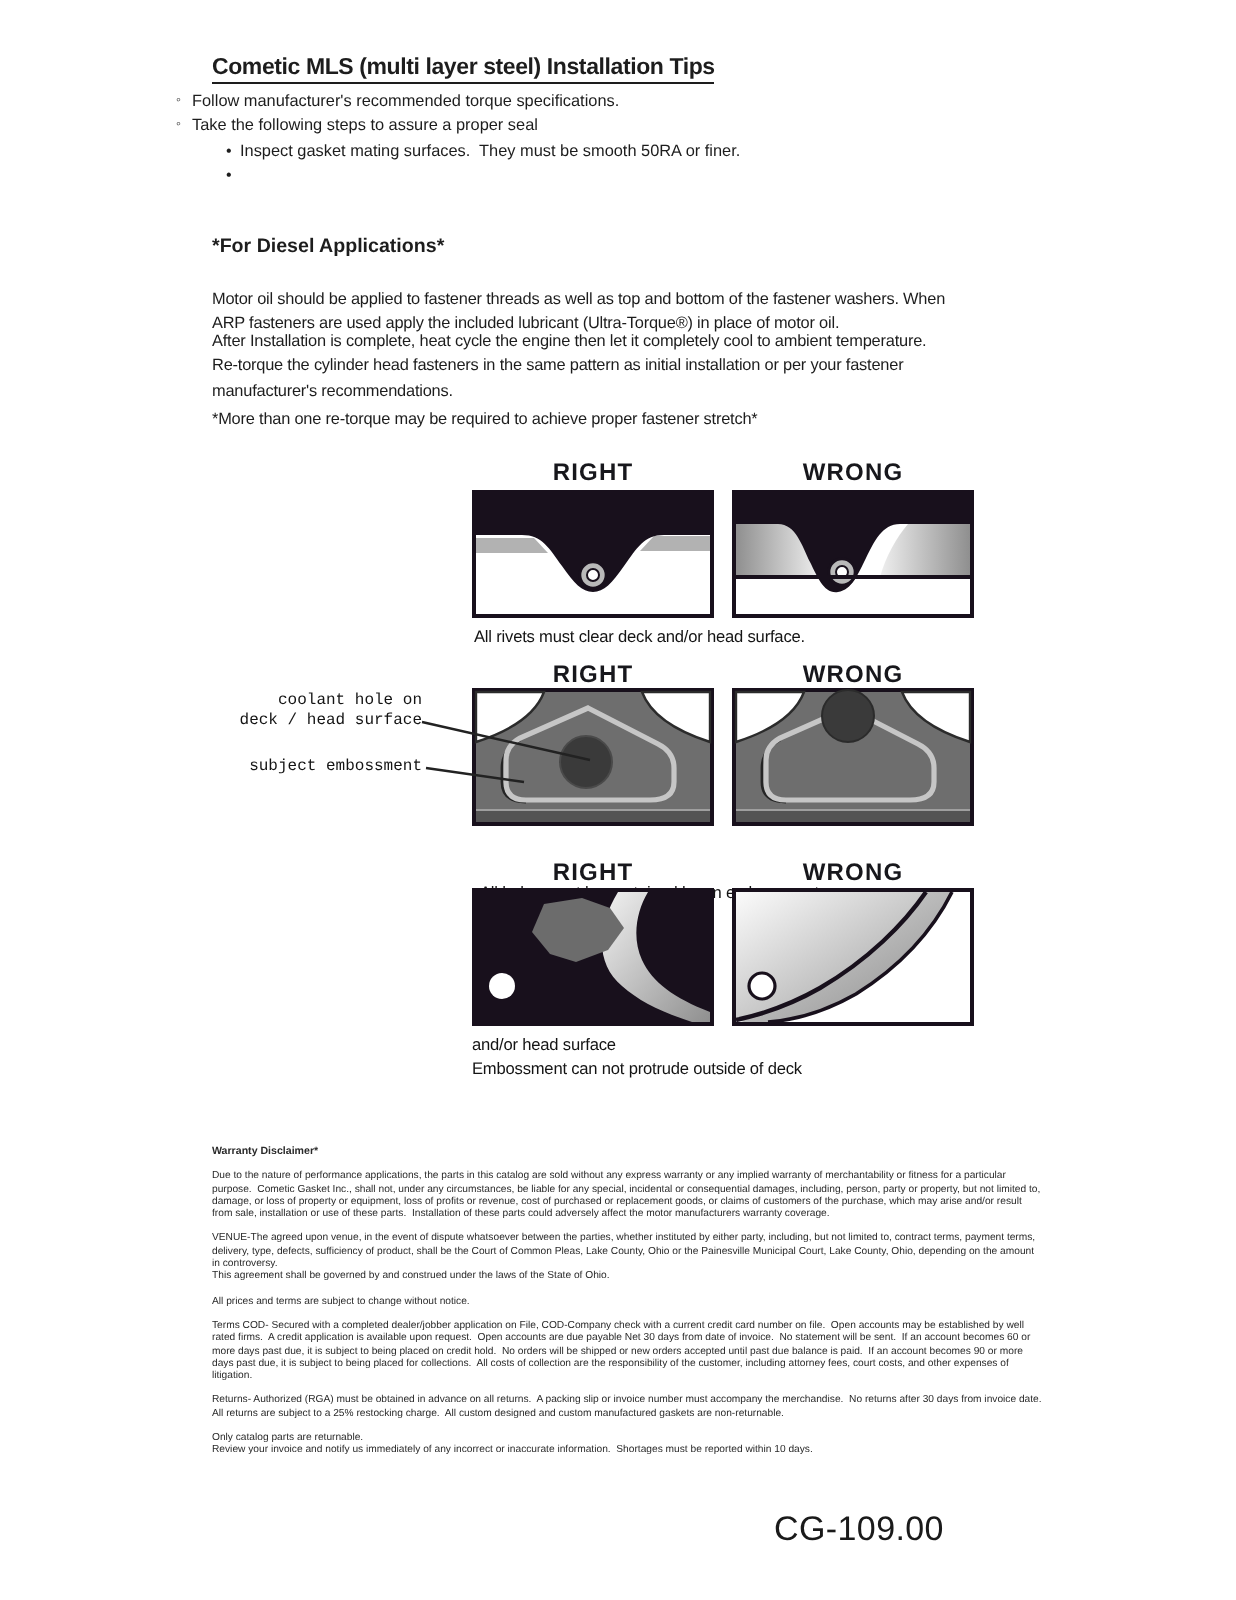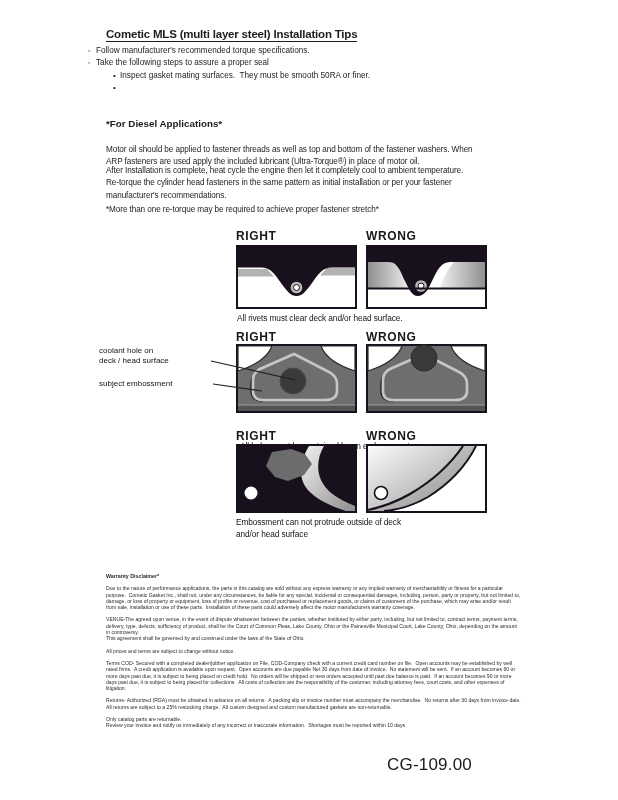--- a/index.html
+++ b/index.html
@@ -15,24 +15,24 @@
   .b-glyph{width:8px;font-size:7px;line-height:12.3px;text-align:left;}
   .sb-row{display:flex;margin-left:25px;}
   .sb-glyph{width:7px;font-size:8px;line-height:12.3px;}
 
   .diesel-head{left:106px;top:118px;font-size:9.8px;font-weight:bold;}
   .body-par{left:106px;top:0;width:372px;font-size:8.2px;line-height:12.4px;letter-spacing:-0.1px;}
   .p1{top:133px;margin-top:11px;}
   .p2{top:165px;}
   .p3{top:204px;width:420px;}
 
-  .rw-label{width:121px;font-size:12px;font-weight:600;letter-spacing:0.6px;color:#17171c;}
+  .rw-label{width:121px;text-align:center;font-size:12px;font-weight:600;letter-spacing:0.6px;color:#17171c;}
   .cap{font-size:8.3px;letter-spacing:-0.1px;color:#141414;}
 
-  .ann{width:112px;font-size:8px;line-height:9.6px;color:#141414;}
+  .ann{width:112px;text-align:right;font-size:8px;line-height:9.6px;color:#141414;font-family:Liberation Mono, monospace;}
 
   .legal{left:106px;top:573px;width:416px;font-size:5.1px;line-height:6.3px;color:#2a2a2a;}
   .legal p{margin:0 0 6px 0;}
   .legal .lg-head{font-weight:bold;margin-bottom:6px;font-size:5.3px;}
   .page-num{left:387px;top:755px;font-size:17px;letter-spacing:0.2px;color:#1a1a1a;}
 
   svg{display:block;}
   .leader{pointer-events:none;z-index:5;}
 </style>
 </head>
@@ -164,22 +164,22 @@
   </defs>
   <rect x="1" y="1" width="119" height="67" fill="#ffffff" stroke="#18101c" stroke-width="2"></rect>
   <path d="M2,2 L97,2 C86,18 68,36 44,50 C30,58 16,63 2,66 Z" fill="url(#g3w1)"></path>
   <path d="M97,2 L110,2 C101,20 86,38 62,53 C48,61 32,66 18,67 L6,67 L2,66 C16,63 30,58 44,50 C68,36 86,18 97,2 Z" fill="url(#g3w2)"></path>
   <path d="M97,2 C86,18 68,36 44,50 C30,58 16,63 2,66" stroke="#18101c" stroke-width="2.2" fill="none"></path>
   <path d="M110,2 C101,20 86,38 62,53 C48,61 32,66 18,67" stroke="#18101c" stroke-width="1.8" fill="none"></path>
   <circle cx="15" cy="49" r="6.5" fill="#ffffff" stroke="#18101c" stroke-width="1.6"></circle>
 </svg>
 
 <div class="abs cap" style="left:236px;top:516px;width:280px;line-height:12px;">
+  <div>and/or head surface</div>
   <div>Embossment can not protrude outside of deck</div>
-  <div>and/or head surface</div>
 </div>
 
 <div class="abs legal">
   <p class="lg-head">Warranty Disclaimer*</p>
   <p class="pre">Due to the nature of performance applications, the parts in this catalog are sold without any express warranty or any implied warranty of merchantability or fitness for a particular purpose.  Cometic Gasket Inc., shall not, under any circumstances, be liable for any special, incidental or consequential damages, including, person, party or property, but not limited to, damage, or loss of property or equipment, loss of profits or revenue, cost of purchased or replacement goods, or claims of customers of the purchase, which may arise and/or result from sale, installation or use of these parts.  Installation of these parts could adversely affect the motor manufacturers warranty coverage.</p>
   <p style="margin-bottom:0;" class="pre">VENUE-The agreed upon venue, in the event of dispute whatsoever between the parties, whether instituted by either party, including, but not limited to, contract terms, payment terms, delivery, type, defects, sufficiency of product, shall be the Court of Common Pleas, Lake County, Ohio or the Painesville Municipal Court, Lake County, Ohio, depending on the amount in controversy.</p>
   <p class="pre">This agreement shall be governed by and construed under the laws of the State of Ohio.</p>
   <p class="pre">All prices and terms are subject to change without notice.</p>
   <p class="pre">Terms COD- Secured with a completed dealer/jobber application on File, COD-Company check with a current credit card number on file.  Open accounts may be established by well rated firms.  A credit application is available upon request.  Open accounts are due payable Net 30 days from date of invoice.  No statement will be sent.  If an account becomes 60 or more days past due, it is subject to being placed on credit hold.  No orders will be shipped or new orders accepted until past due balance is paid.  If an account becomes 90 or more days past due, it is subject to being placed for collections.  All costs of collection are the responsibility of the customer, including attorney fees, court costs, and other expenses of litigation.</p>
   <p class="pre">Returns- Authorized (RGA) must be obtained in advance on all returns.  A packing slip or invoice number must accompany the merchandise.  No returns after 30 days from invoice date.  All returns are subject to a 25% restocking charge.  All custom designed and custom manufactured gaskets are non-returnable.</p>

